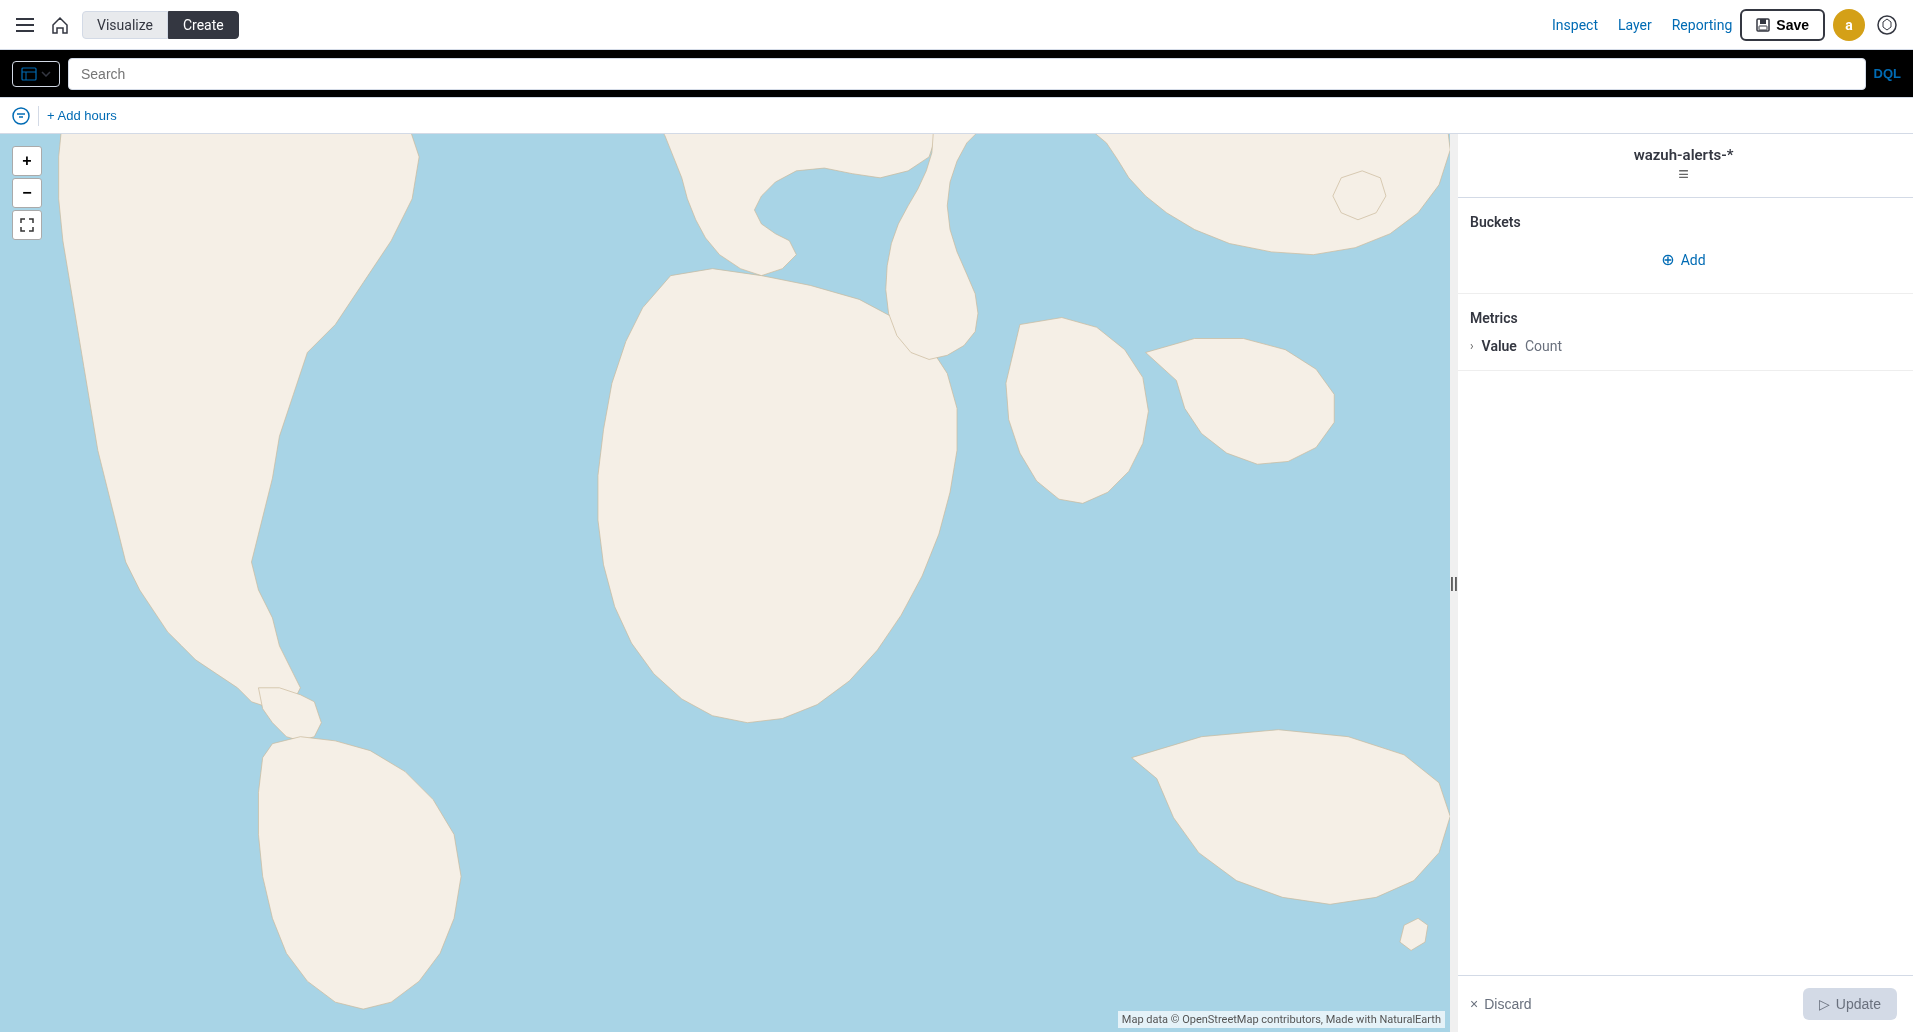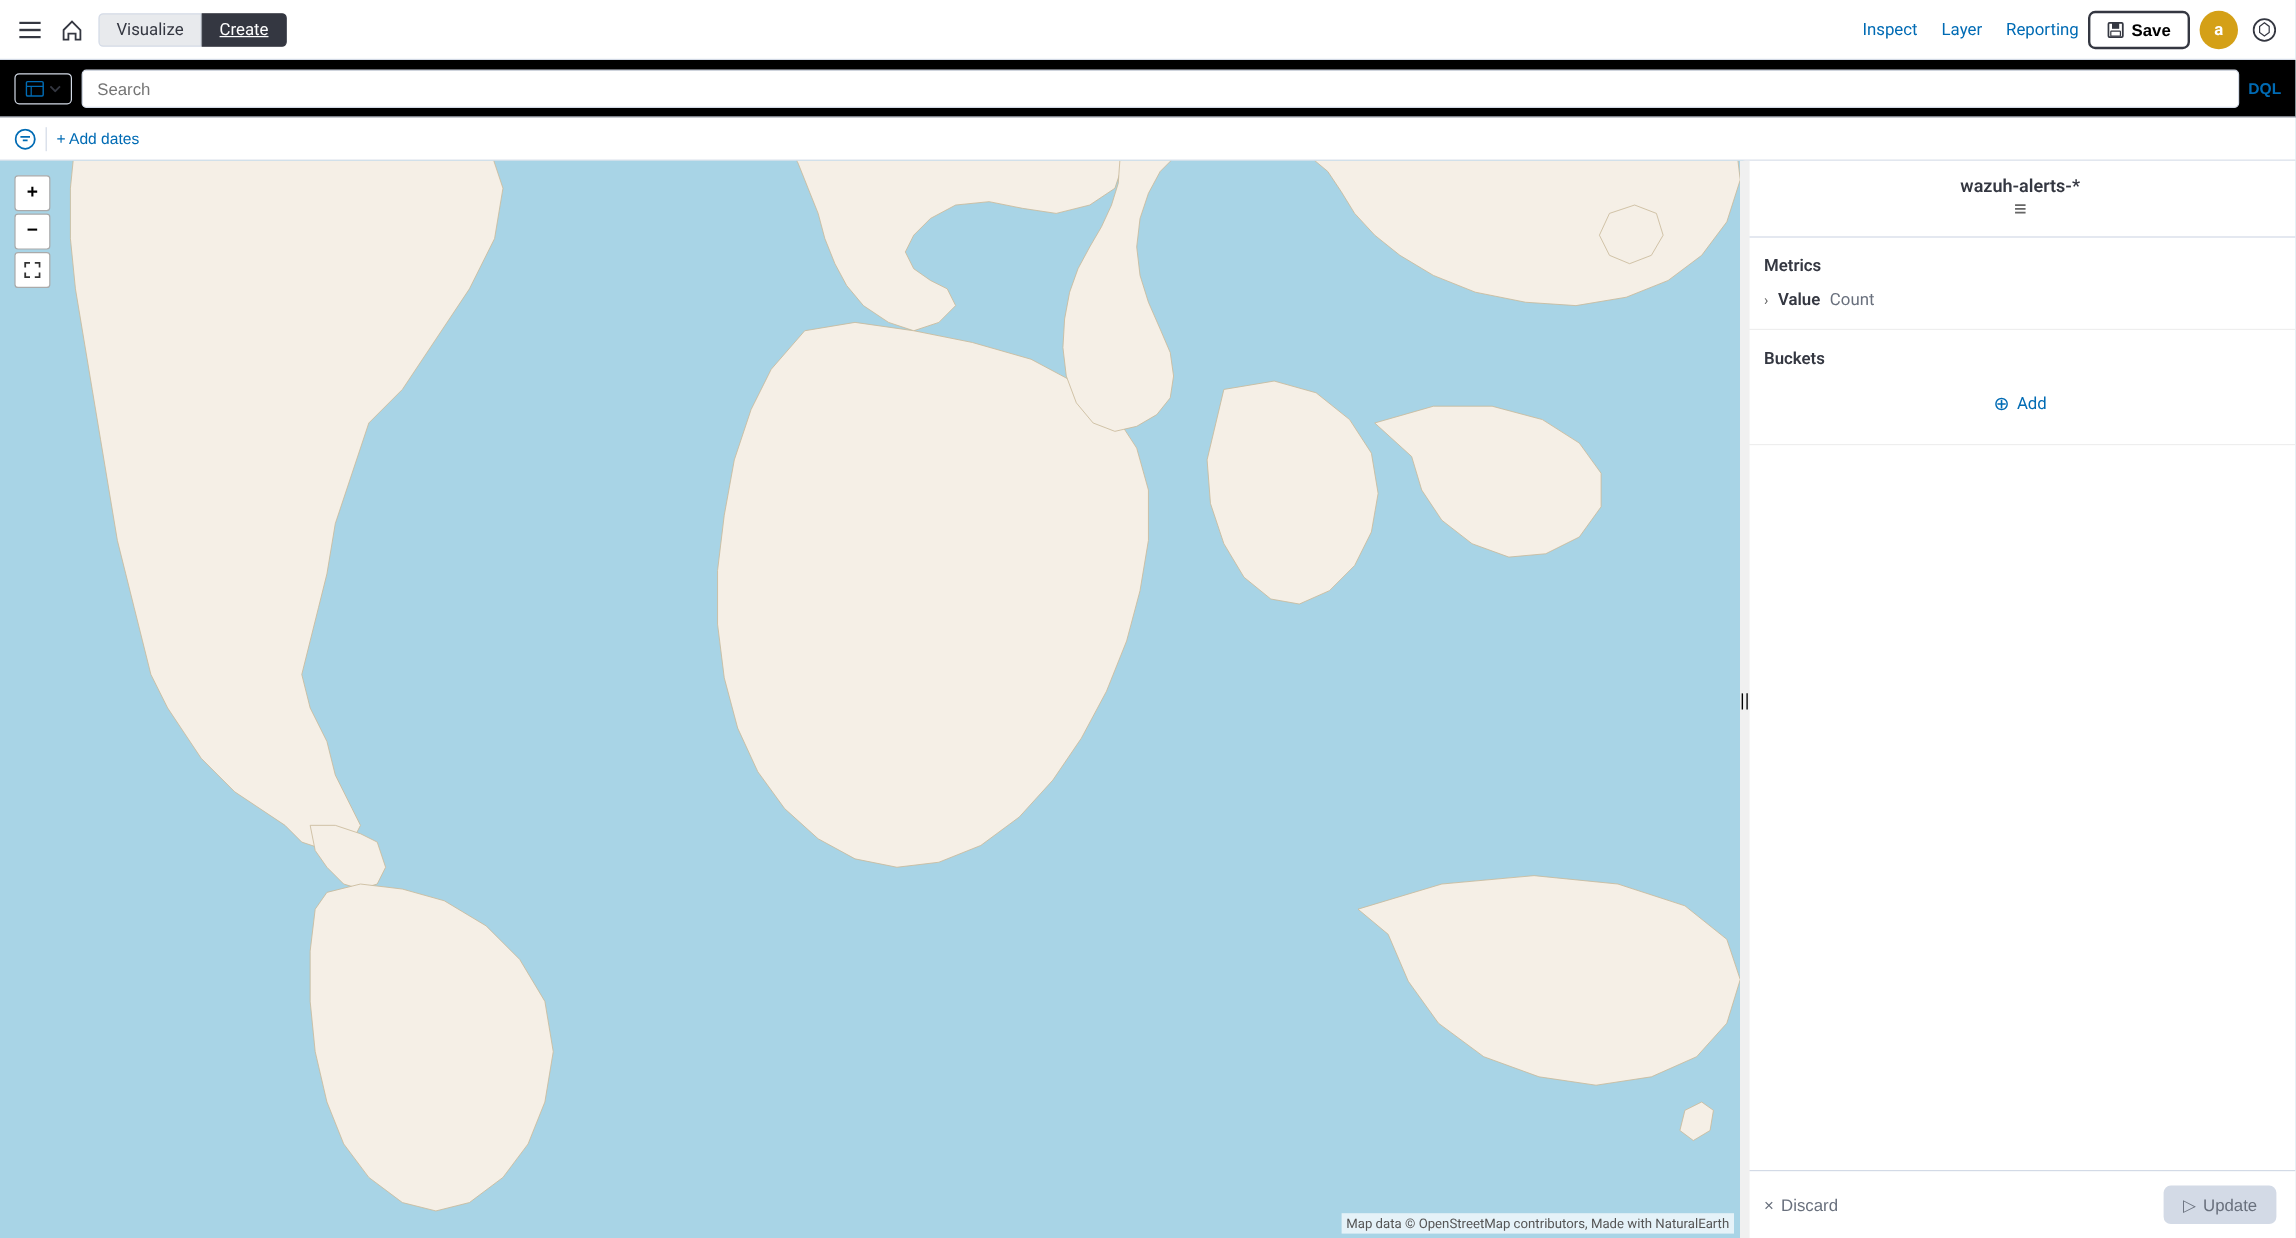--- a/index.html
+++ b/index.html
@@ -16,21 +16,20 @@
     .breadcrumb { display: flex; align-items: center; gap: 0; }
     .breadcrumb-visualize {
       background: #e8eaed; border-radius: 4px 0 0 4px;
       padding: 5px 14px; font-size: 14px; color: #343741; cursor: pointer;
       border: 1px solid #d3dae6;
     }
     .breadcrumb-create {
       background: #343741; border-radius: 0 4px 4px 0;
       padding: 5px 14px; font-size: 14px; color: #fff; cursor: pointer;
       border: 1px solid #343741;
-      text-decoration: underline;
     }
     .nav-spacer { flex: 1; }
     .nav-links { display: flex; align-items: center; gap: 20px; }
     .nav-link { background: none; border: none; cursor: pointer; font-size: 14px; color: #006bb4; text-decoration: none; }
     .save-btn {
       display: flex; align-items: center; gap: 6px;
       border: 2px solid #343741; border-radius: 6px;
       background: #fff; padding: 6px 14px; cursor: pointer; font-size: 14px; font-weight: 600;
     }
     .avatar { width: 32px; height: 32px; border-radius: 50%; background: #d4a017; display: flex; align-items: center; justify-content: center; color: #fff; font-size: 14px; font-weight: bold; cursor: pointer; }
@@ -166,21 +165,21 @@
 
 <div class="filter-bar">
   <button class="filter-icon-btn">
     <svg width="18" height="18" viewBox="0 0 18 18" fill="none">
       <circle cx="9" cy="9" r="8" stroke="#006bb4" stroke-width="1.5" fill="none"></circle>
       <line x1="5" y1="7" x2="13" y2="7" stroke="#006bb4" stroke-width="1.5"></line>
       <line x1="7" y1="10" x2="11" y2="10" stroke="#006bb4" stroke-width="1.5"></line>
     </svg>
   </button>
   <div class="filter-divider"></div>
-  <button class="add-filter-btn">+ Add dates</button>
+  <button class="add-filter-btn">+ Add hours</button>
 </div>
 
 <div class="main-content">
 
   <div class="map-area">
     <div class="map-controls">
       <button class="map-btn">+</button>
       <button class="map-btn">−</button>
       <button class="map-btn" style="font-size:13px;">
         <svg width="14" height="14" viewBox="0 0 14 14" fill="none">
@@ -231,32 +230,32 @@
   <div class="right-panel">
     <div class="panel-resizer">
       <span>||</span>
     </div>
     <div class="panel-header">
       <span class="panel-title">wazuh-alerts-*</span>
       <button class="panel-menu-btn">≡</button>
     </div>
     <div class="panel-body">
       <div class="panel-section">
+        <div class="panel-section-title">Buckets</div>
+        <div class="buckets-add">
+          <span style="font-size:16px; color:#006bb4;">⊕</span>
+          <span>Add</span>
+        </div>
+      </div>
+      <div class="panel-section">
         <div class="panel-section-title">Metrics</div>
         <div class="metrics-item">
           <span class="metrics-chevron">›</span>
           <span class="metrics-label">Value</span>
           <span class="metrics-value">Count</span>
-        </div>
-      </div>
-      <div class="panel-section">
-        <div class="panel-section-title">Buckets</div>
-        <div class="buckets-add">
-          <span style="font-size:16px; color:#006bb4;">⊕</span>
-          <span>Add</span>
         </div>
       </div>
     </div>
     <div class="panel-footer">
       <button class="discard-btn">
         <span>×</span>
         <span>Discard</span>
       </button>
       <button class="update-btn">
         <span>▷</span>

